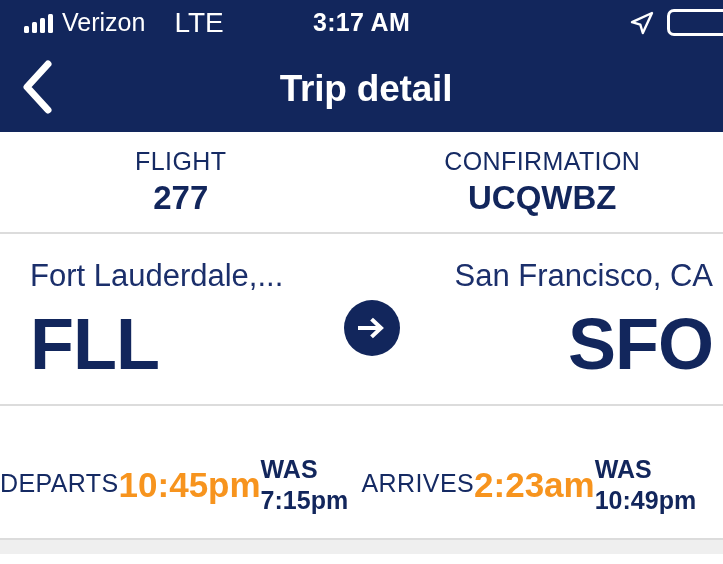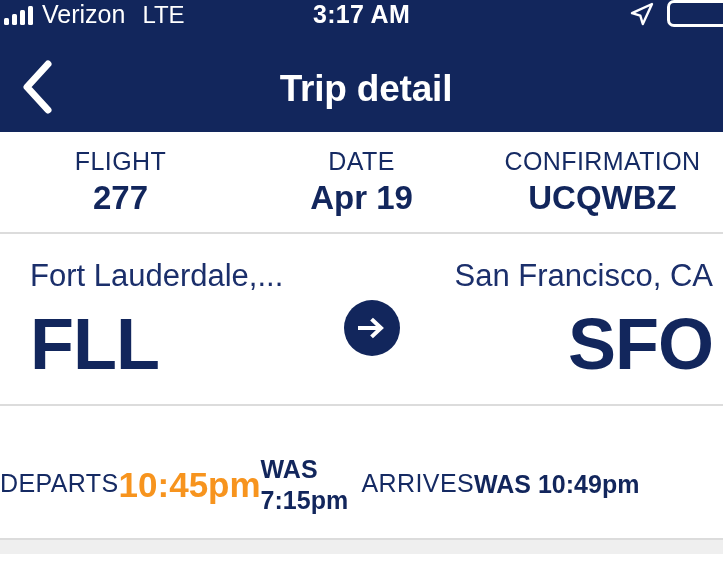--- a/index.html
+++ b/index.html
@@ -19,23 +19,23 @@
     height: 564px;
     position: relative;
     background: #ffffff;
   }
 
   
   .status-bar {
     height: 45px;
     background: #12265C;
     display: flex;
-    align-items: flex-start;
+    align-items: center;
     position: relative;
-    padding: 0 10px 0 4px;
+    padding: 0 10px 0 24px;
     box-sizing: border-box;
   }
   .status-left {
     display: flex;
     align-items: center;
     gap: 9px;
   }
   .signal-bars {
     display: flex;
     align-items: flex-end;
@@ -52,22 +52,22 @@
   .signal-bars i:nth-child(2) { height: 11px; }
   .signal-bars i:nth-child(3) { height: 15px; }
   .signal-bars i:nth-child(4) { height: 19px; }
   .carrier {
     color: #ffffff;
     font-size: 25px;
     letter-spacing: 0px;
   }
   .network {
     color: #ffffff;
-    font-size: 24px;
-    margin-left: 8px;
+    font-size: 28px;
+    margin-left: 20px;
   }
   .status-time {
     position: absolute;
     left: 0;
     right: 0;
     text-align: center;
     color: #ffffff;
     font-size: 25px;
     font-weight: bold;
     letter-spacing: 0.3px;
@@ -280,24 +280,20 @@
     <div class="nav-title">Trip detail</div>
   </div>
 
   <div class="section">
     <div class="info-row">
       <div class="info-col">
         <div class="info-label">FLIGHT</div>
         <div class="info-value">277</div>
       </div>
       <div class="info-col">
-        <div class="info-label">DATE</div>
-        <div class="info-value">Apr 19</div>
-      </div>
-      <div class="info-col">
         <div class="info-label">CONFIRMATION</div>
         <div class="info-value">UCQWBZ</div>
       </div>
     </div>
   </div>
 
   <div class="divider"></div>
 
   <div class="section route">
     <div class="route-side left">
@@ -318,20 +314,21 @@
   <div class="divider"></div>
 
   <div class="section times">
     <div class="time-col">
       <div class="time-label">DEPARTS</div>
       <div class="time-new">10:45pm</div>
       <div class="time-old">WAS 7:15pm</div>
     </div>
     <div class="time-col">
       <div class="time-label">ARRIVES</div>
+      <div class="time-new">2:23am</div>
       <div class="time-old">WAS 10:49pm</div>
     </div>
   </div>
 
   <div class="divider"></div>
   <div class="bottom-strip"></div>
 
 </div>
 
 </body></html>

